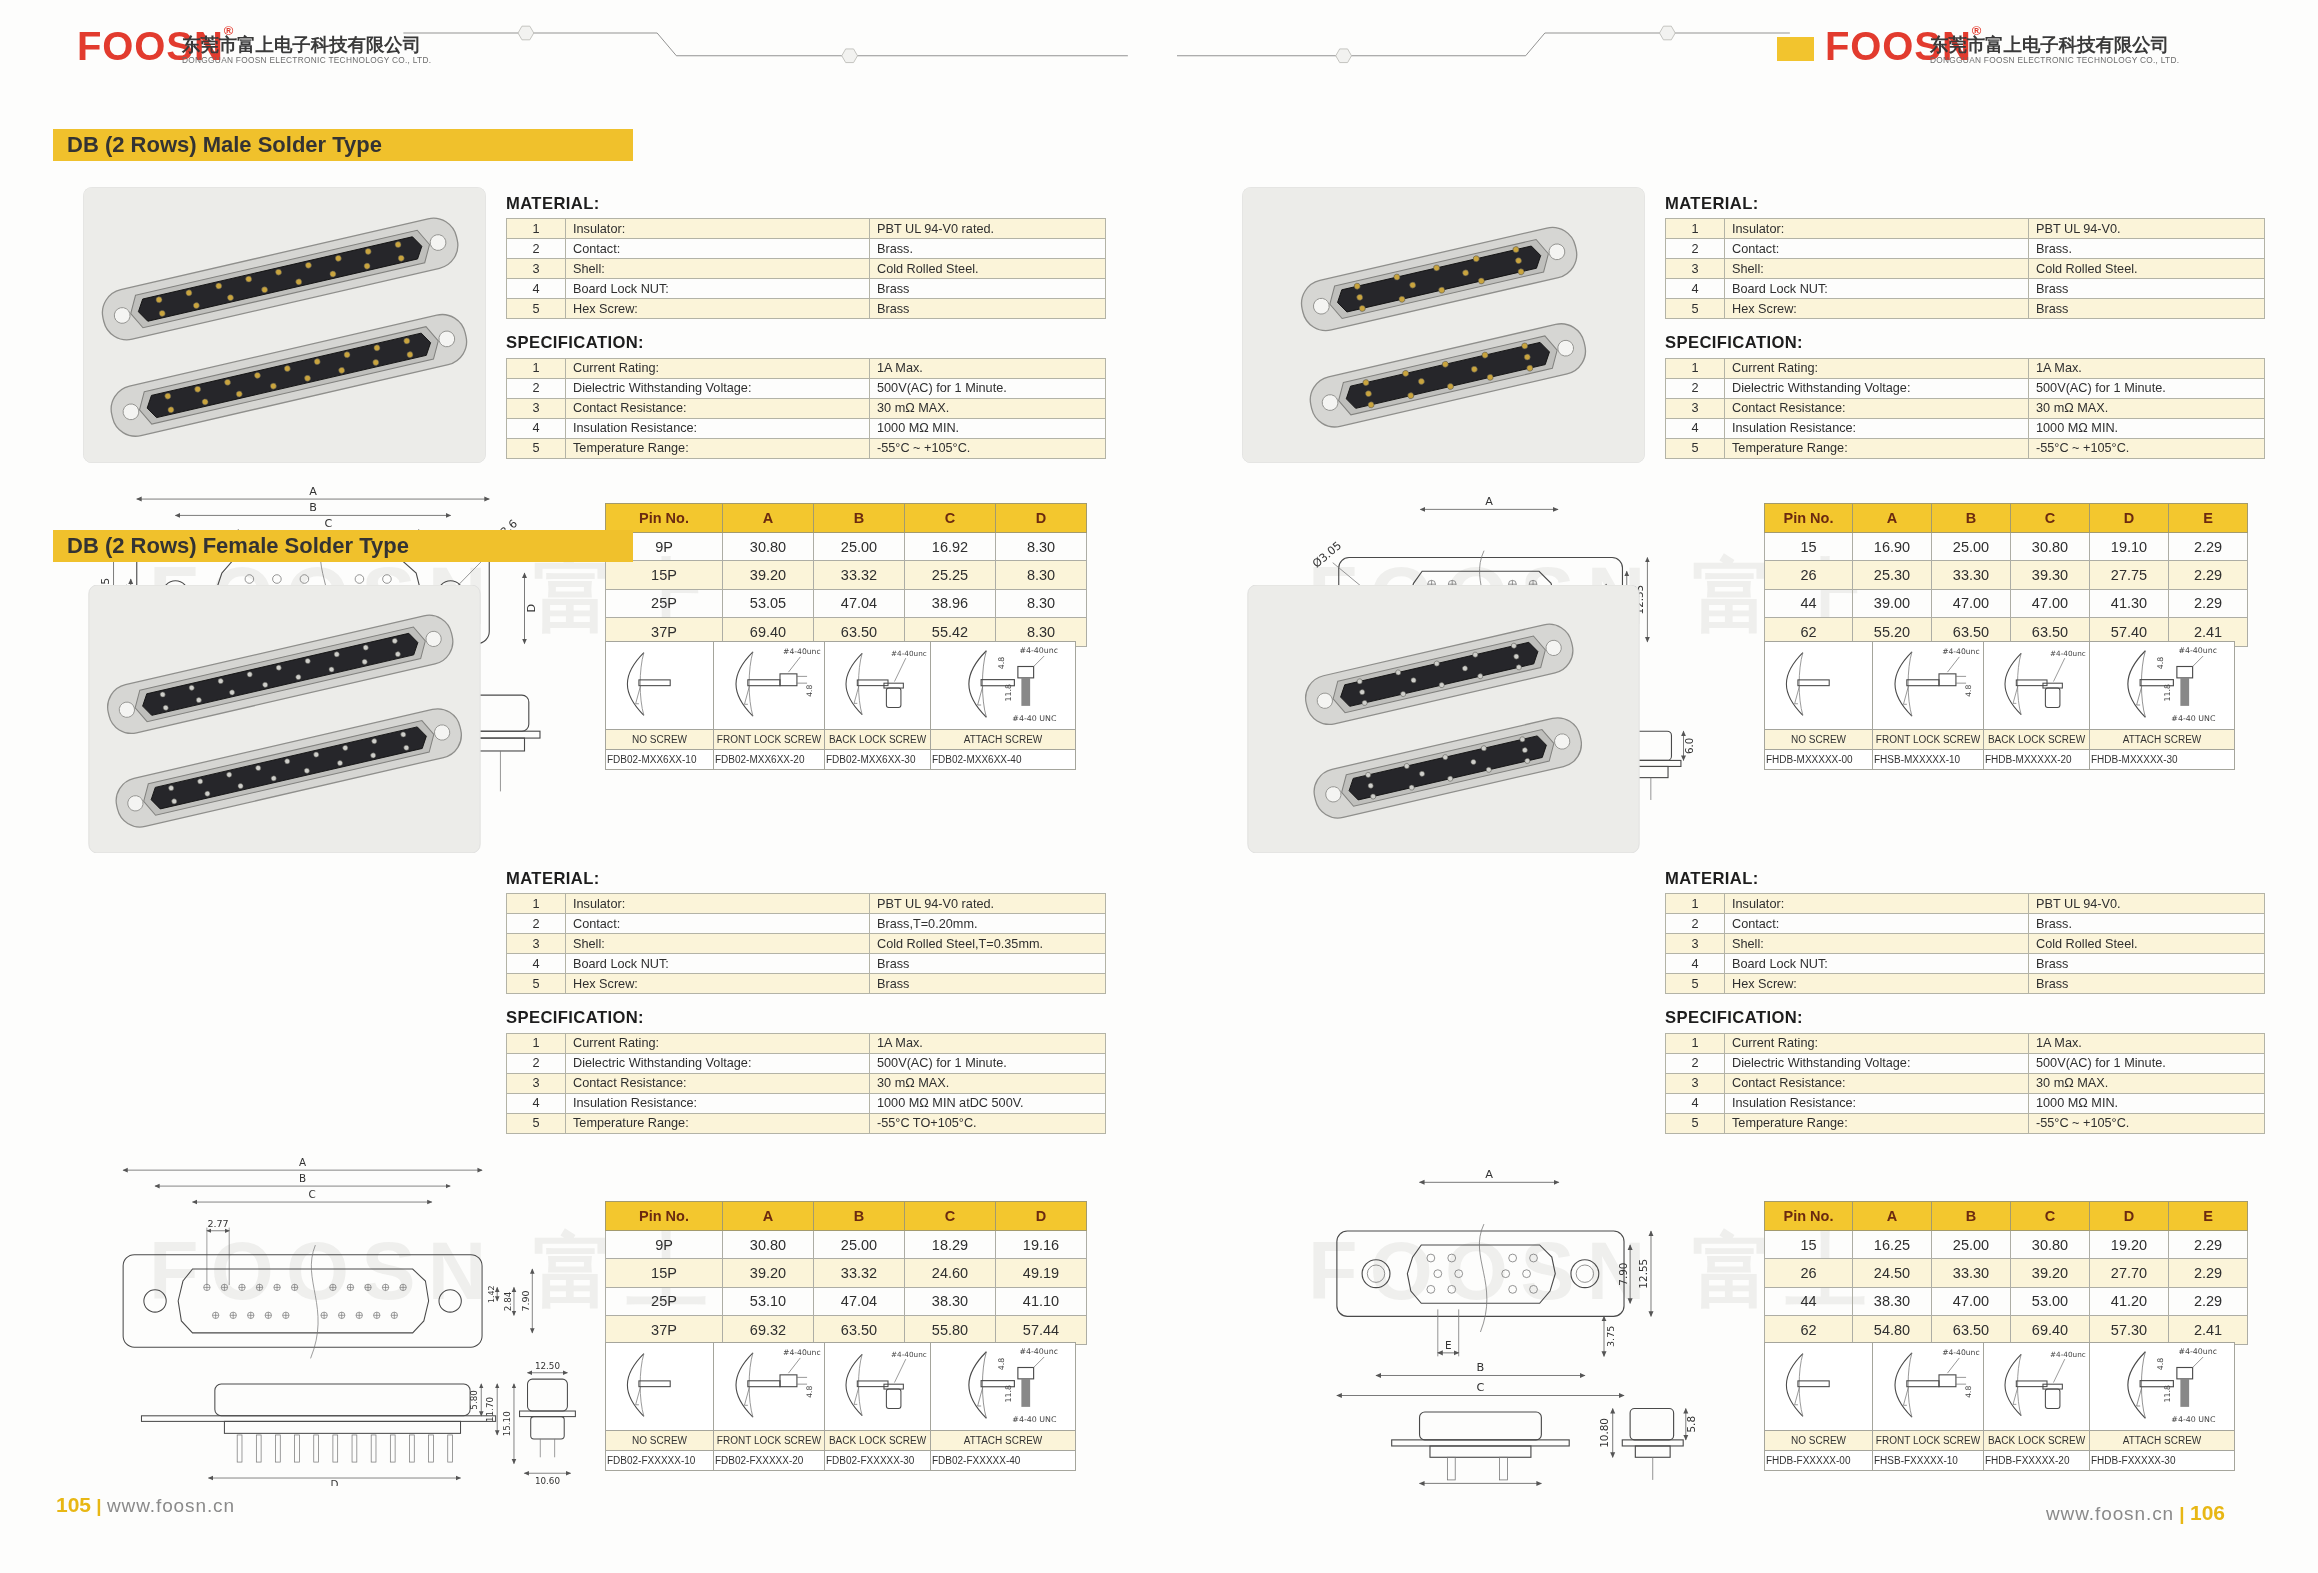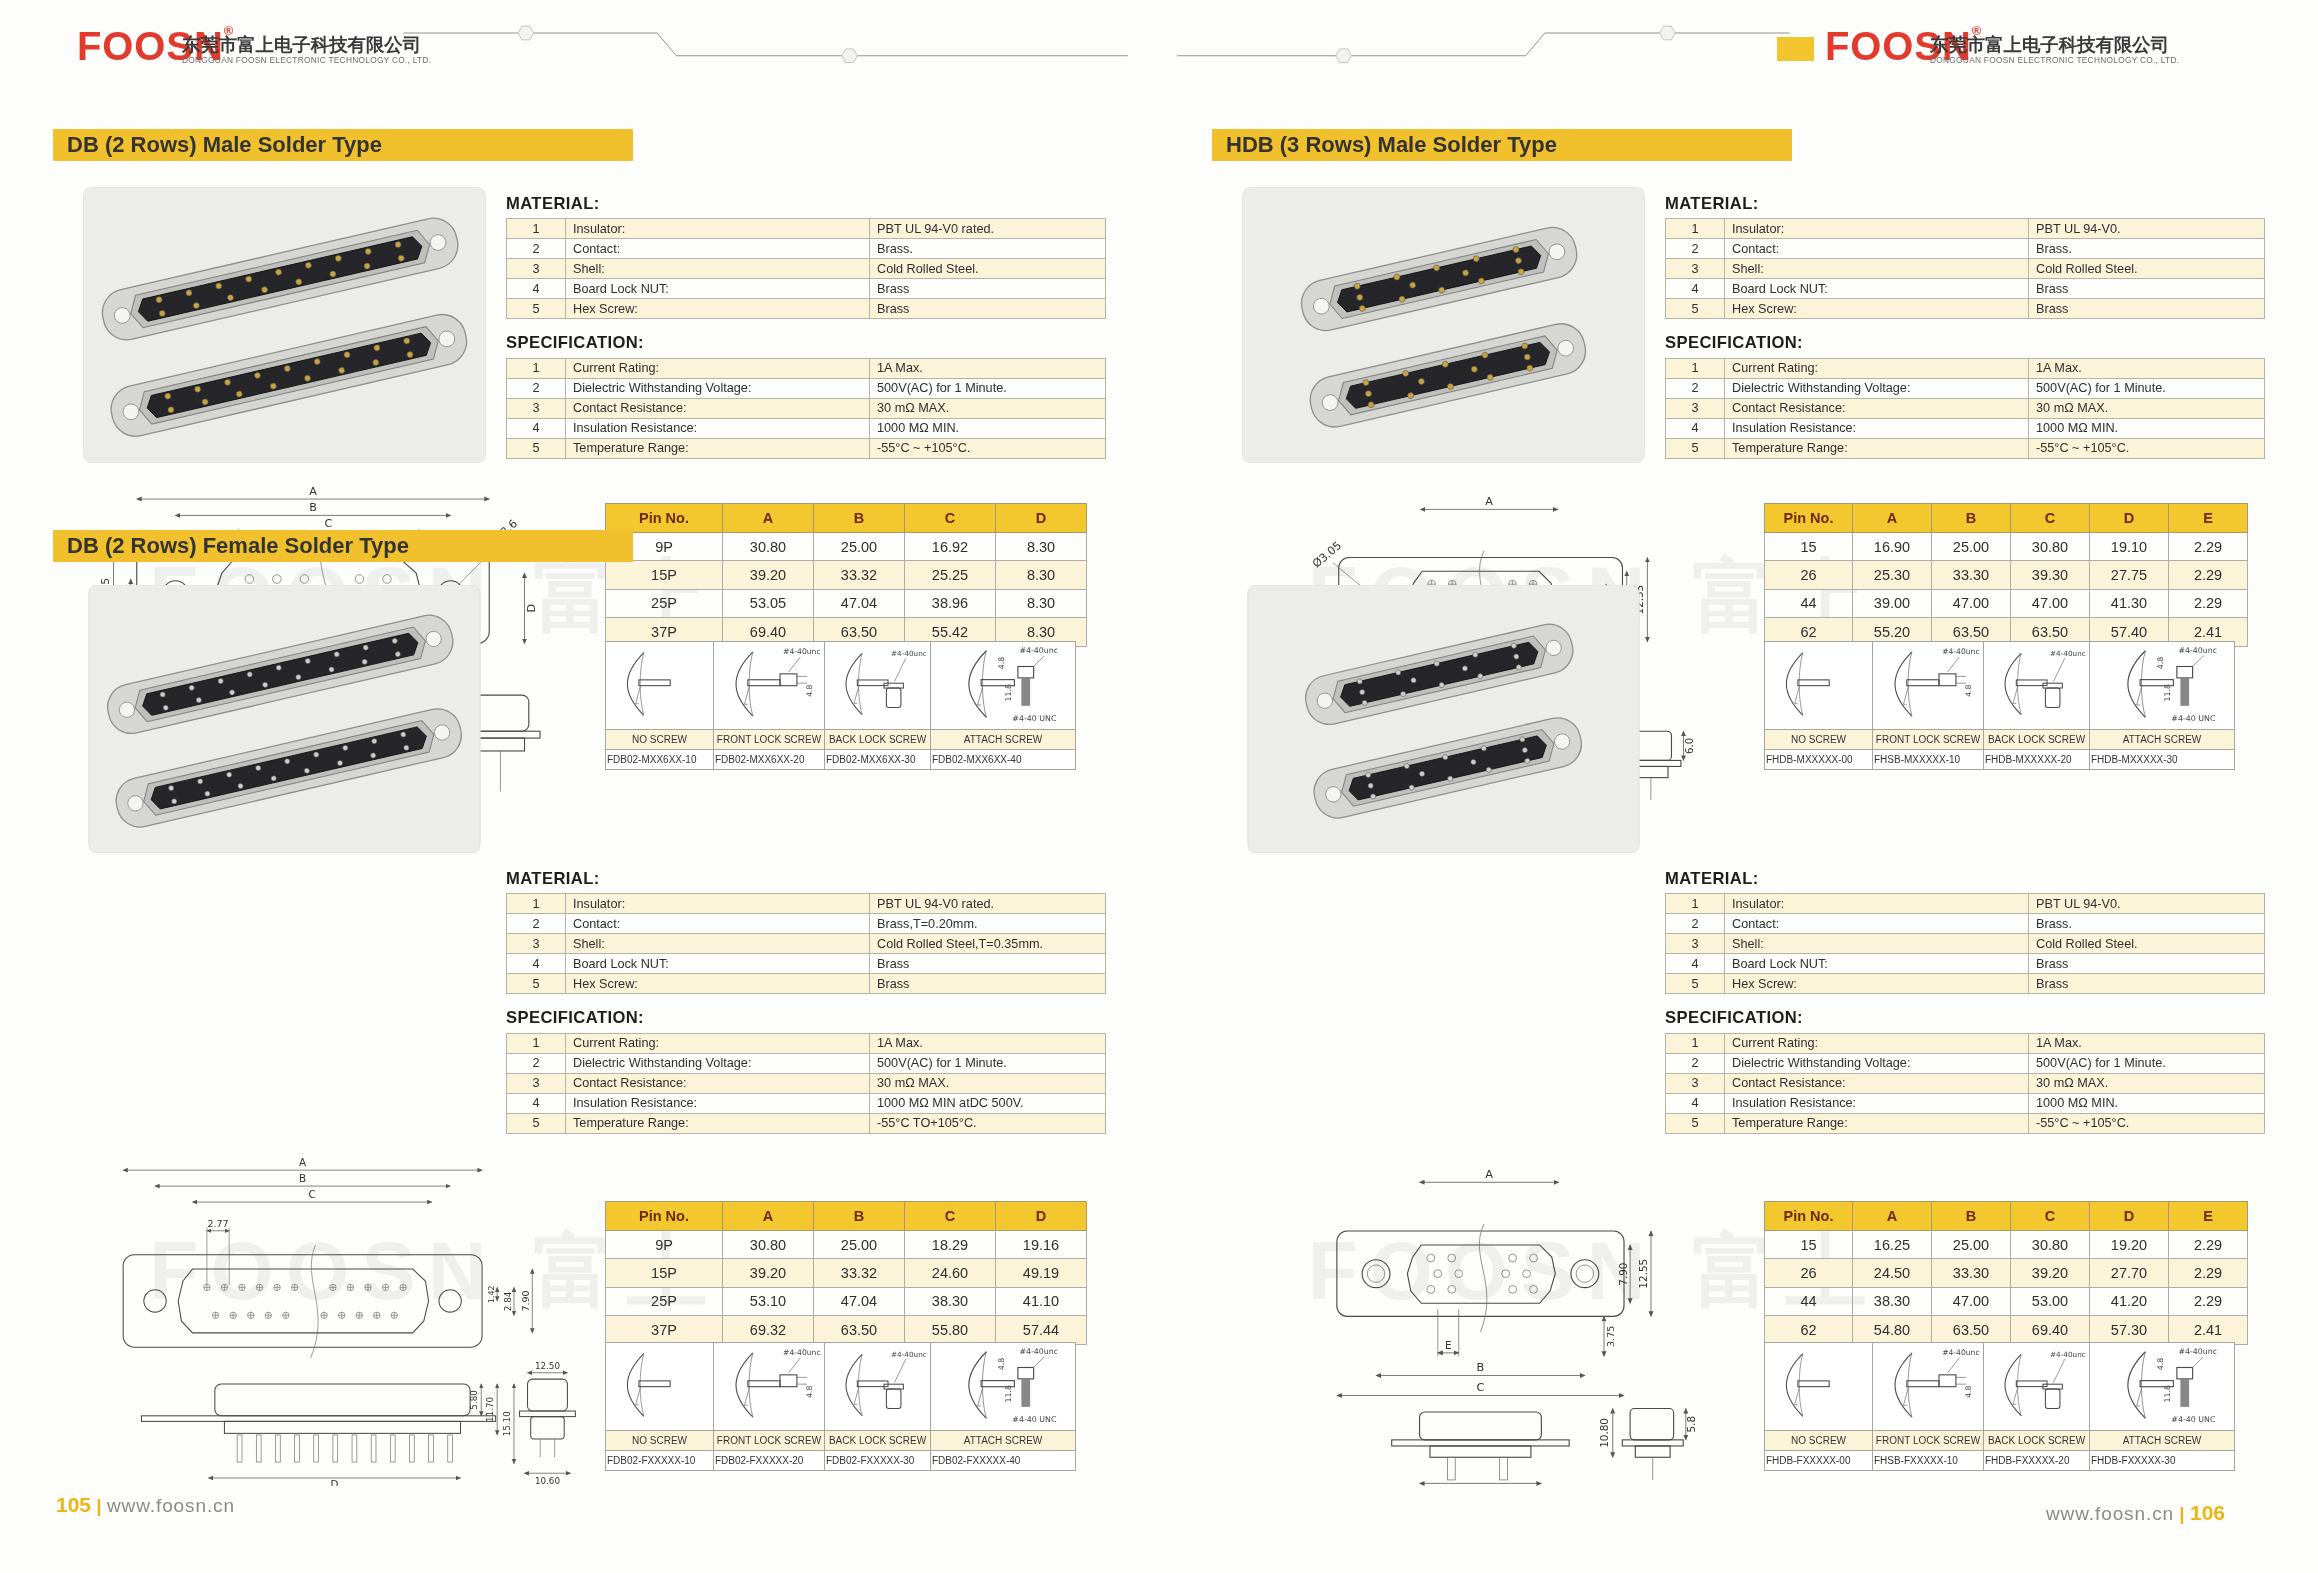--- a/index.html
+++ b/index.html
@@ -958,23 +958,20 @@
       <div class="prelogo-block" style="left:618px"></div>
       <div class="logo" style="left:666px"><span>FOOSN</span><sup>®</sup></div>
       <div class="cname" style="left:771px">东莞市富上电子科技有限公司</div>
       <div class="ename" style="left:771px">DONGGUAN FOOSN ELECTRONIC TECHNOLOGY CO., LTD.</div>
     </header>
 
     <div class="wm" style="left:149px;top:543px">FOOSN 富上</div>
     <div class="wm" style="left:149px;top:1218px">FOOSN 富上</div>
 
     <section class="product sec-top">
-      <div class="title-bar">
-          <span>HDB (3 Rows) Male Solder Type</span>
-        </div>
       <div class="photo"><svg viewBox="0 0 460 315" width="100%" height="100%">
             <rect x="0" y="0" width="460" height="315" rx="10" fill="#ecece9"></rect>
             <rect x="0" y="0" width="460" height="315" rx="10" fill="url(#none)" stroke="#dddddb"></rect>
             <g transform="translate(225,105) rotate(-13)">
               <rect x="-160" y="-29" width="320" height="58" rx="27" fill="#d6d6d3" stroke="#8f8f8c" stroke-width="1.5"></rect>
               <circle cx="-138" cy="0" r="9" fill="#f4f4f2" stroke="#8f8f8c"></circle>
               <circle cx="138" cy="0" r="9" fill="#f4f4f2" stroke="#8f8f8c"></circle>
               <polygon points="-118,-19 118,-19 128,0 118,19 -118,19 -128,0" fill="#bfbfbc" stroke="#82827f" stroke-width="1.2"></polygon>
               <polygon points="-111,-13 111,-13 119,0 111,13 -111,13 -119,0" fill="#26262a" stroke="#111"></polygon>
               <circle cx="-93.0" cy="-13" r="3.4" fill="#c9a43e" stroke="#55554f" stroke-width="0.6"></circle>

